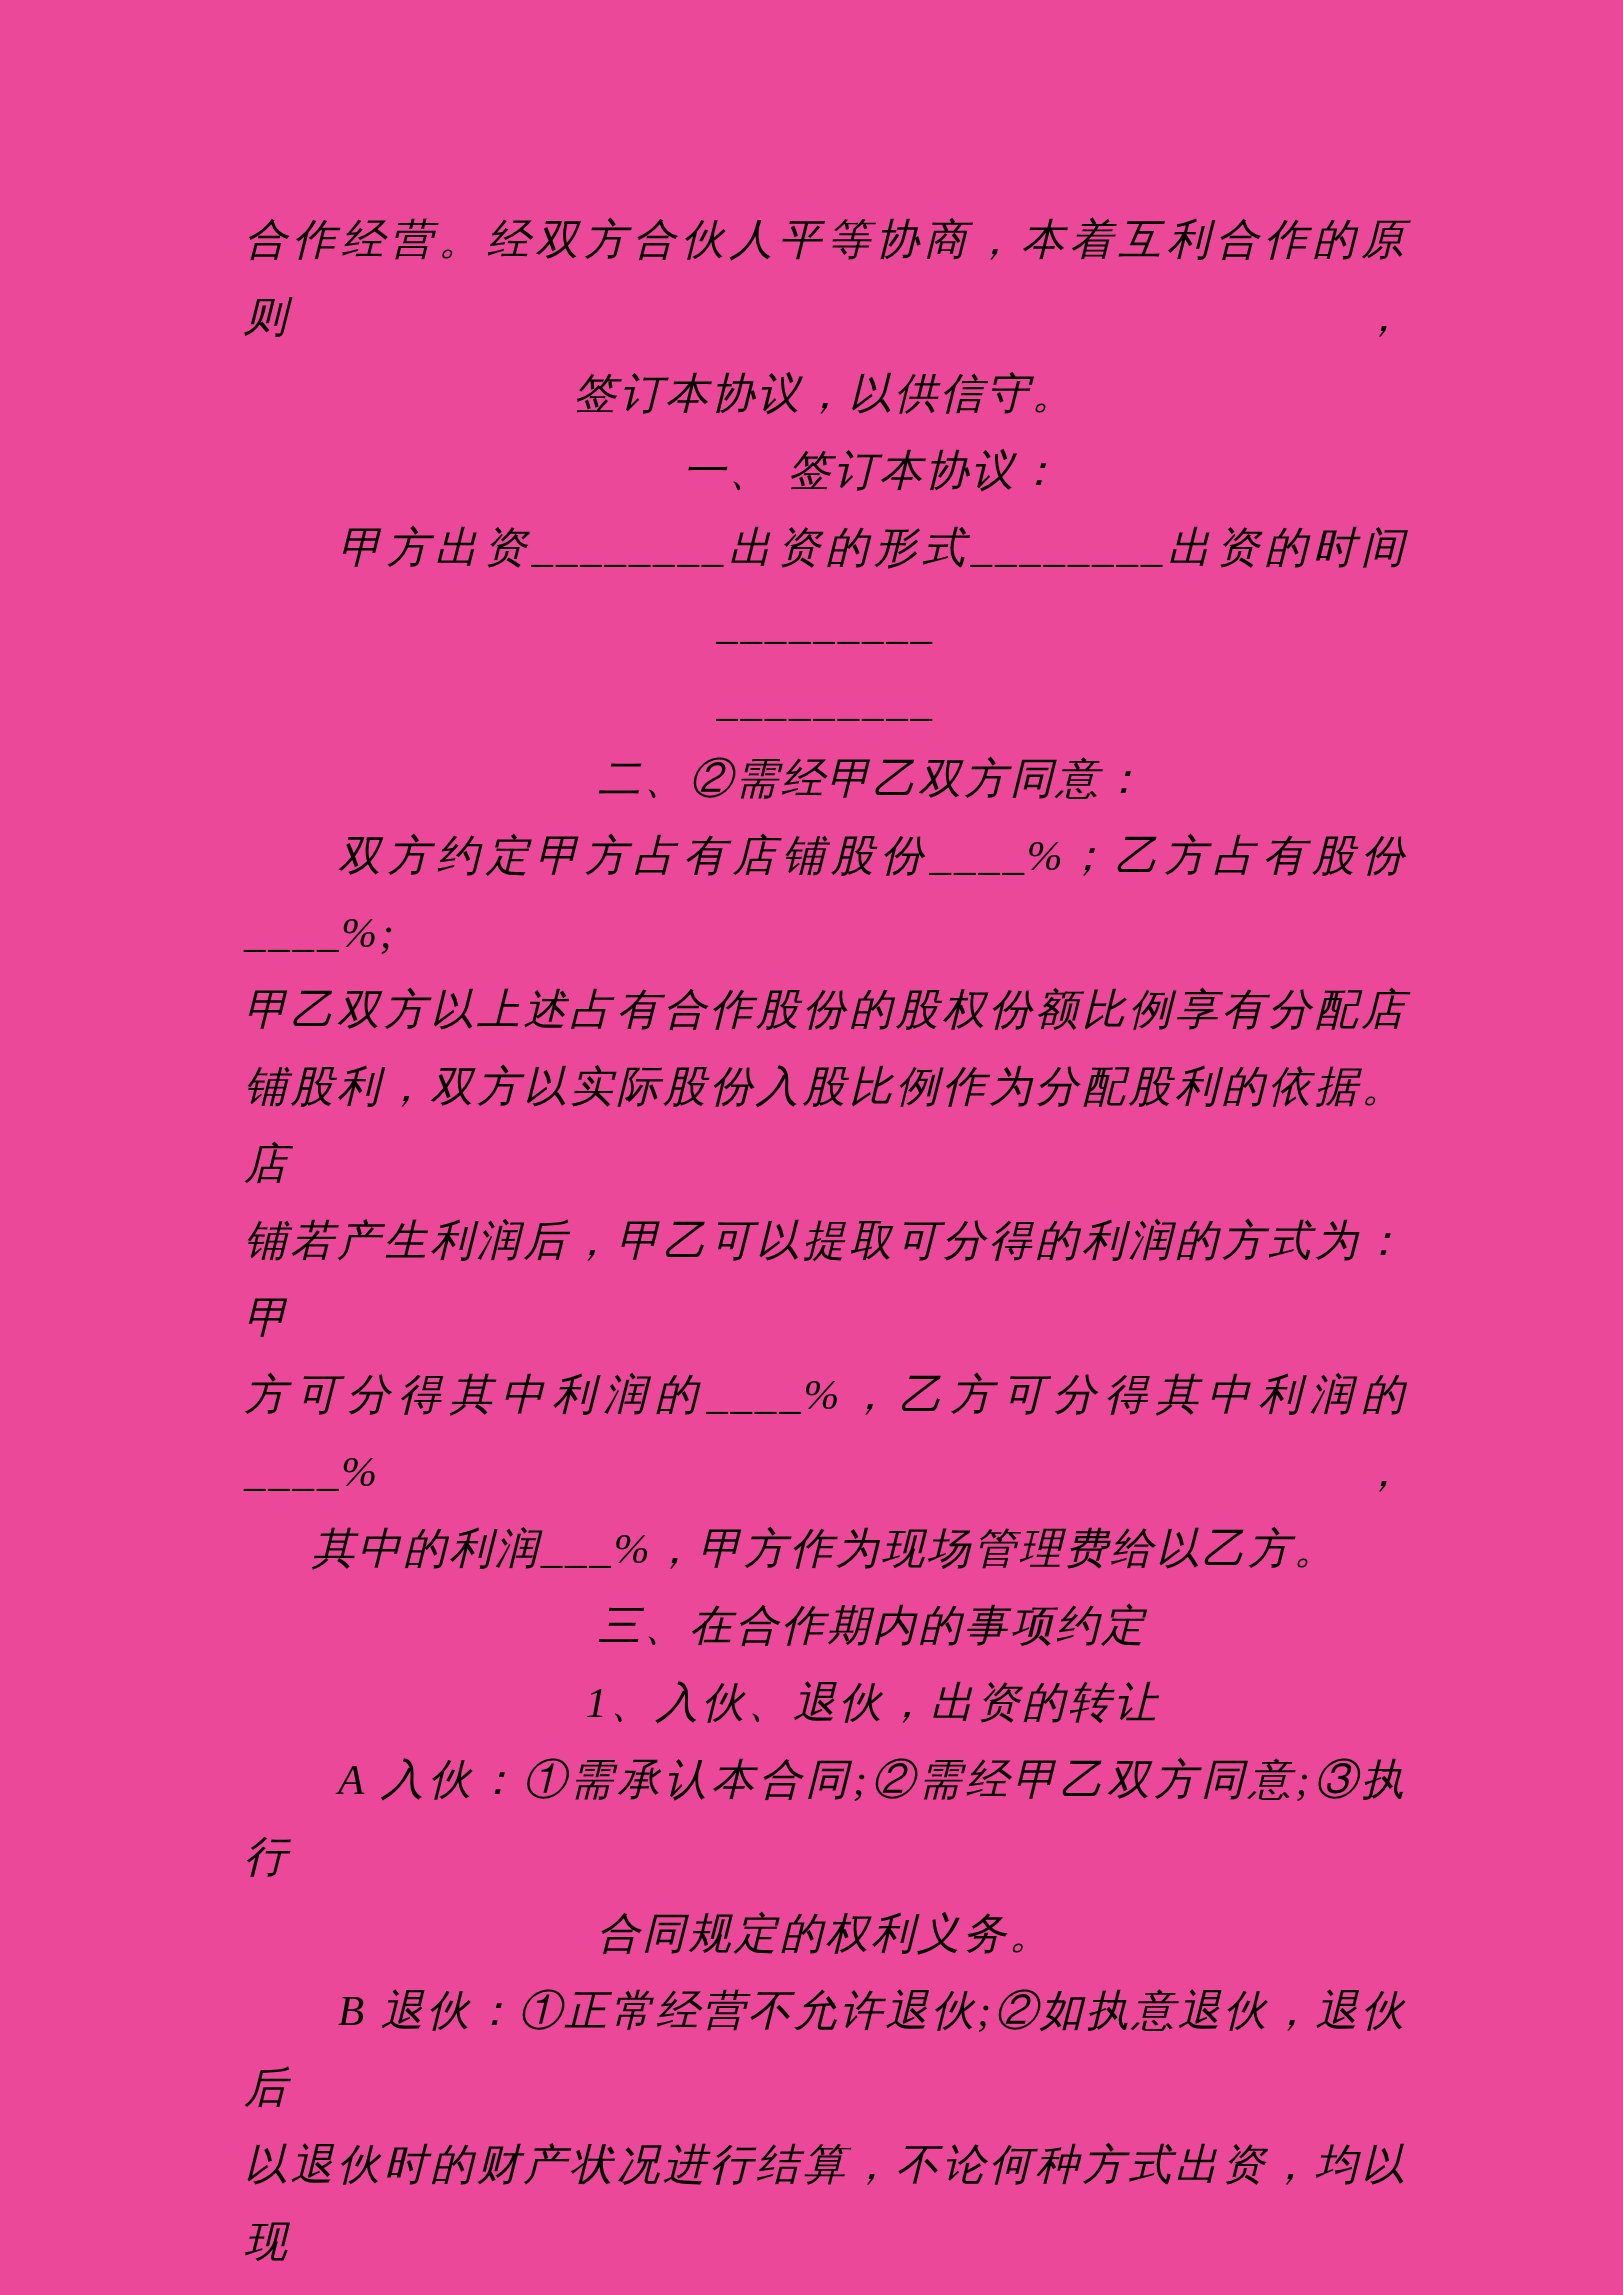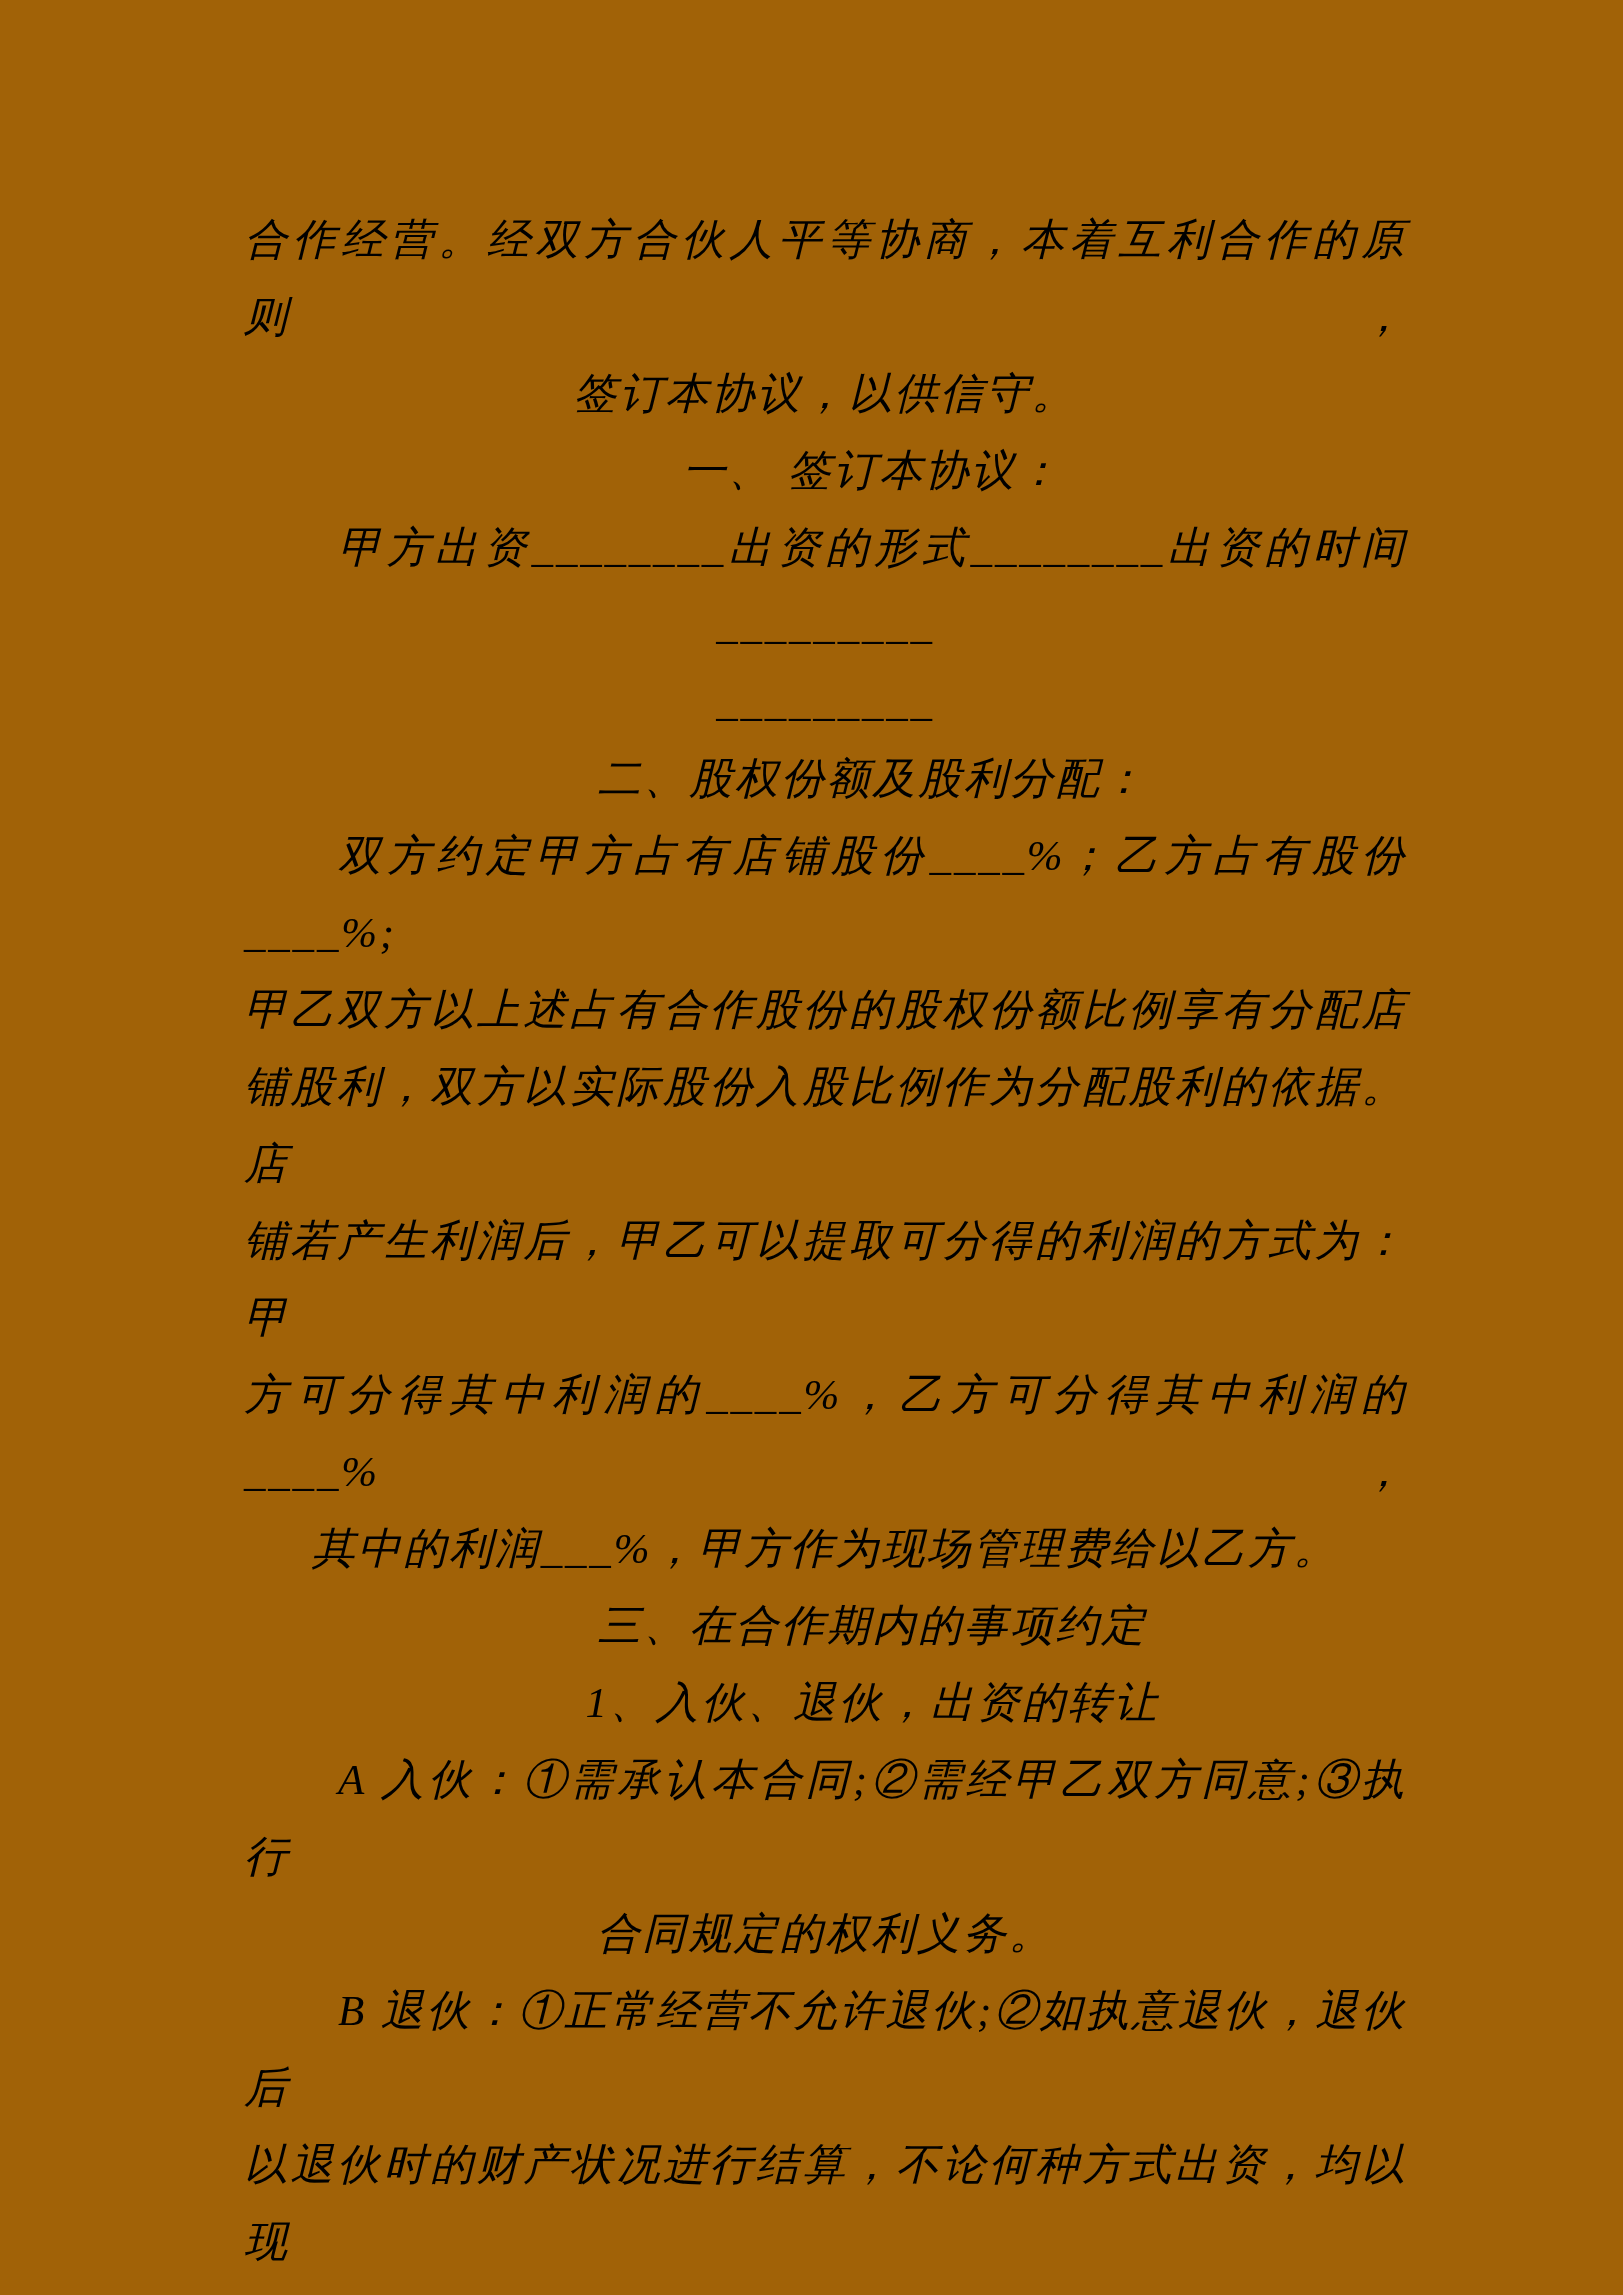--- a/index.html
+++ b/index.html
@@ -5,21 +5,21 @@
   html, body {
     margin: 0;
     padding: 0;
     background: #ffffff;
   }
   .page {
     position: relative;
     box-sizing: border-box;
     width: 1623px;
     height: 2295px;
-    background: #a16207;
+    background: #ec4899;
     padding: 201px 216px 0 244px;
     overflow: hidden;
   }
   .doc-line {
     margin: 0;
     padding: 0;
     font-family: "Liberation Serif", "DejaVu Serif", serif;
     font-style: italic;
     font-size: 43px;
     line-height: 77px;
@@ -41,21 +41,21 @@
 </head>
 <body>
 
 <div class="page">
   <p class="doc-line justify">合作经营。经双方合伙人平等协商，本着互利合作的原则，</p>
   <p class="doc-line">签订本协议，以供信守。</p>
   <p class="doc-line indent">一、 签订本协议：</p>
   <p class="doc-line indent justify">甲方出资________出资的形式________出资的时间</p>
   <p class="doc-line">_________</p>
   <p class="doc-line">_________</p>
-  <p class="doc-line indent">二、股权份额及股利分配：</p>
+  <p class="doc-line indent">二、②需经甲乙双方同意：</p>
   <p class="doc-line indent justify">双方约定甲方占有店铺股份____%；乙方占有股份____%;</p>
   <p class="doc-line justify">甲乙双方以上述占有合作股份的股权份额比例享有分配店</p>
   <p class="doc-line justify">铺股利，双方以实际股份入股比例作为分配股利的依据。店</p>
   <p class="doc-line justify">铺若产生利润后，甲乙可以提取可分得的利润的方式为：甲</p>
   <p class="doc-line justify">方可分得其中利润的____%，乙方可分得其中利润的____%，</p>
   <p class="doc-line">其中的利润___%，甲方作为现场管理费给以乙方。</p>
   <p class="doc-line indent">三、在合作期内的事项约定</p>
   <p class="doc-line indent">1、入伙、退伙，出资的转让</p>
   <p class="doc-line indent justify">A 入伙：①需承认本合同;②需经甲乙双方同意;③执行</p>
   <p class="doc-line">合同规定的权利义务。</p>

